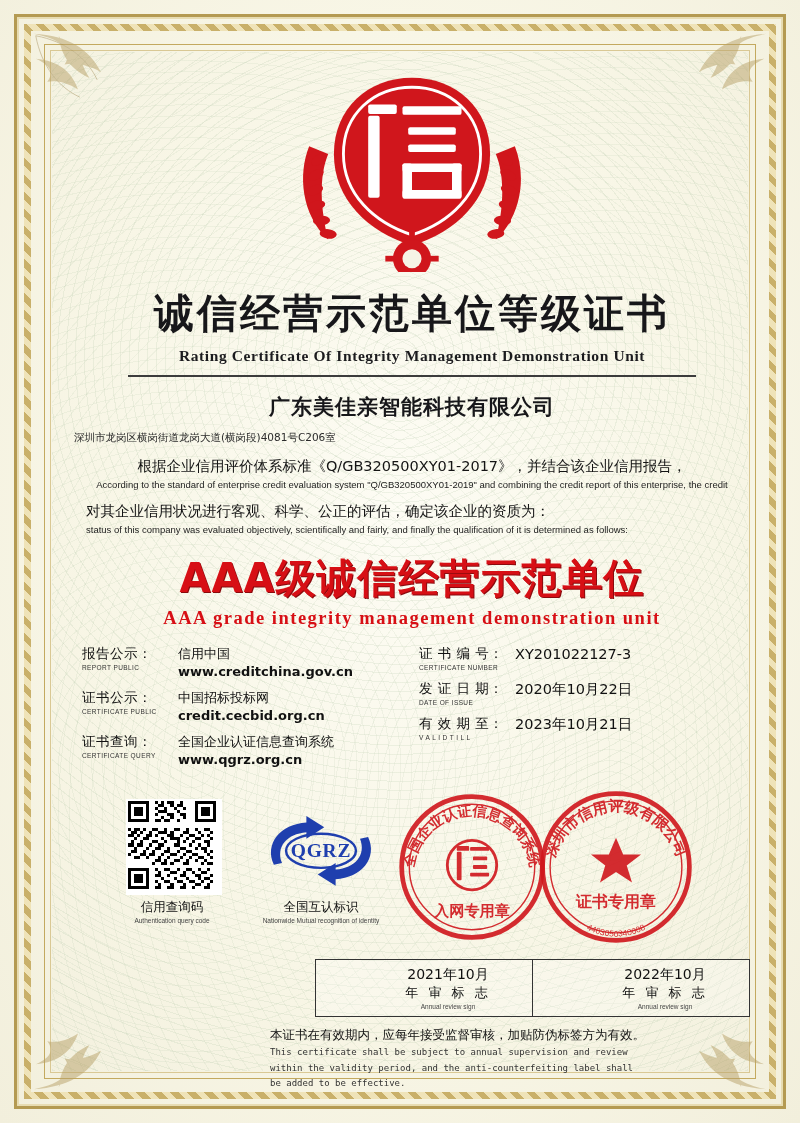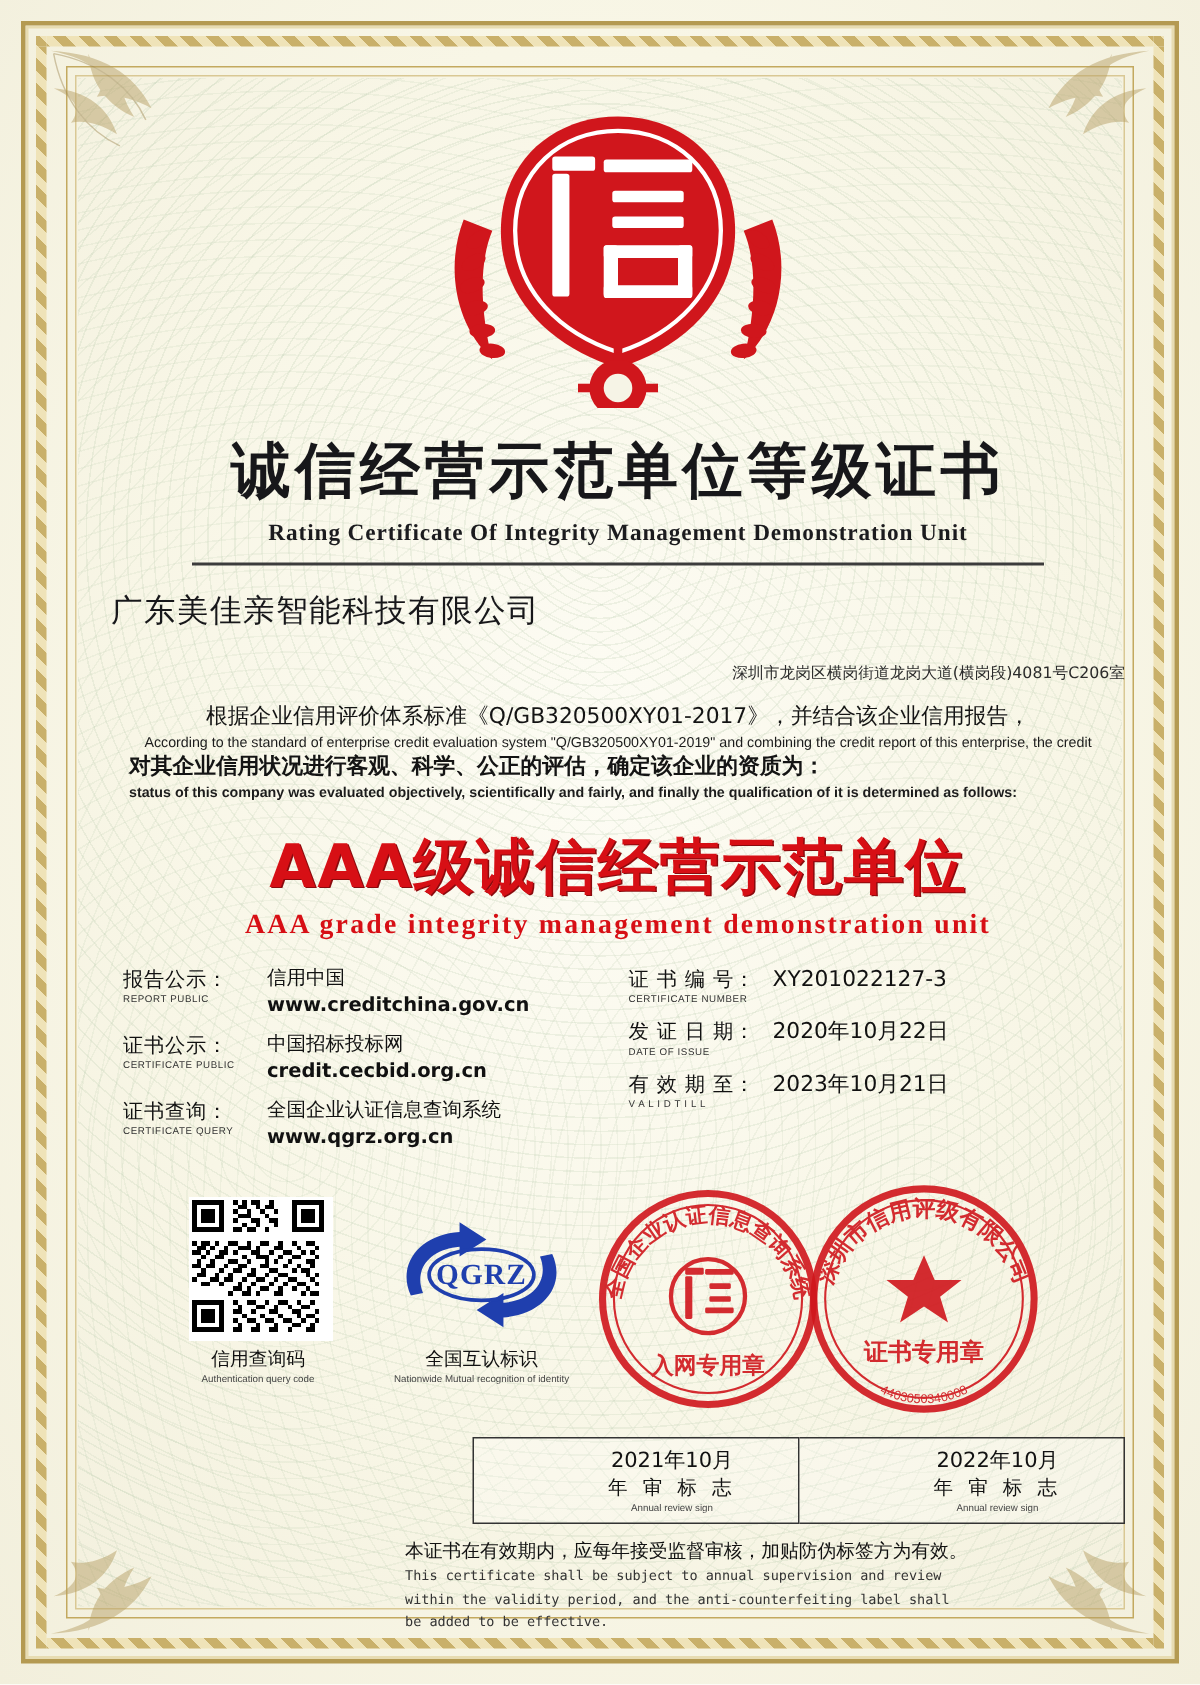--- a/index.html
+++ b/index.html
@@ -54,31 +54,31 @@
   .title-cn{
     text-align:center;font-size:40px;letter-spacing:3px;font-weight:bold;
     color:#17171a;margin-top:14px;font-family:"DejaVu Sans", sans-serif;
   }
   .title-en{
     text-align:center;font-size:15.5px;font-weight:bold;letter-spacing:.6px;
     color:#1b1b1e;margin-top:6px;font-family:"Liberation Serif", serif;
   }
   .rule{height:2px;background:#3c3c3c;margin:10px 54px 0 54px;}
   .company{
-    font-size:21px;font-weight:normal;color:#17171a;
+    text-align:center;font-size:21px;font-weight:bold;color:#17171a;
     margin-top:16px;letter-spacing:1px;font-family:"DejaVu Sans", sans-serif;
   }
   .address{
-    text-align:right;font-size:10.5px;color:#2b2b2b;margin-top:21px;
+    text-align:left;font-size:10.5px;color:#2b2b2b;margin-top:10px;
     font-family:"DejaVu Sans", sans-serif;
   }
   .para{margin-top:12px;padding:0 18px;}
   .para .cn{font-size:14.5px;color:#141414;text-align:center;font-family:"DejaVu Sans", sans-serif;}
   .para .en{font-size:9.5px;color:#1c1c1c;text-align:center;margin-top:3px;font-family:"Liberation Sans", sans-serif;}
-  .para2{padding:0 12px;font-weight:bold;}
+  .para2{margin-top:12px;padding:0 12px;}
   .para2 .cn{font-size:14.5px;color:#141414;text-align:left;font-family:"DejaVu Sans", sans-serif;}
   .para2 .en{font-size:9.5px;color:#1c1c1c;text-align:left;margin-top:3px;font-family:"Liberation Sans", sans-serif;}
   .grade-cn{
     text-align:center;margin-top:16px;font-size:40px;font-weight:bold;
     color:#d70f15;letter-spacing:1px;font-family:"DejaVu Sans", sans-serif;
     text-shadow:1px 1px 0 #8a0a0d;
   }
   .grade-en{
     text-align:center;margin-top:2px;font-size:18.5px;font-weight:bold;
     color:#d70f15;letter-spacing:1.5px;font-family:"Liberation Serif", serif;

